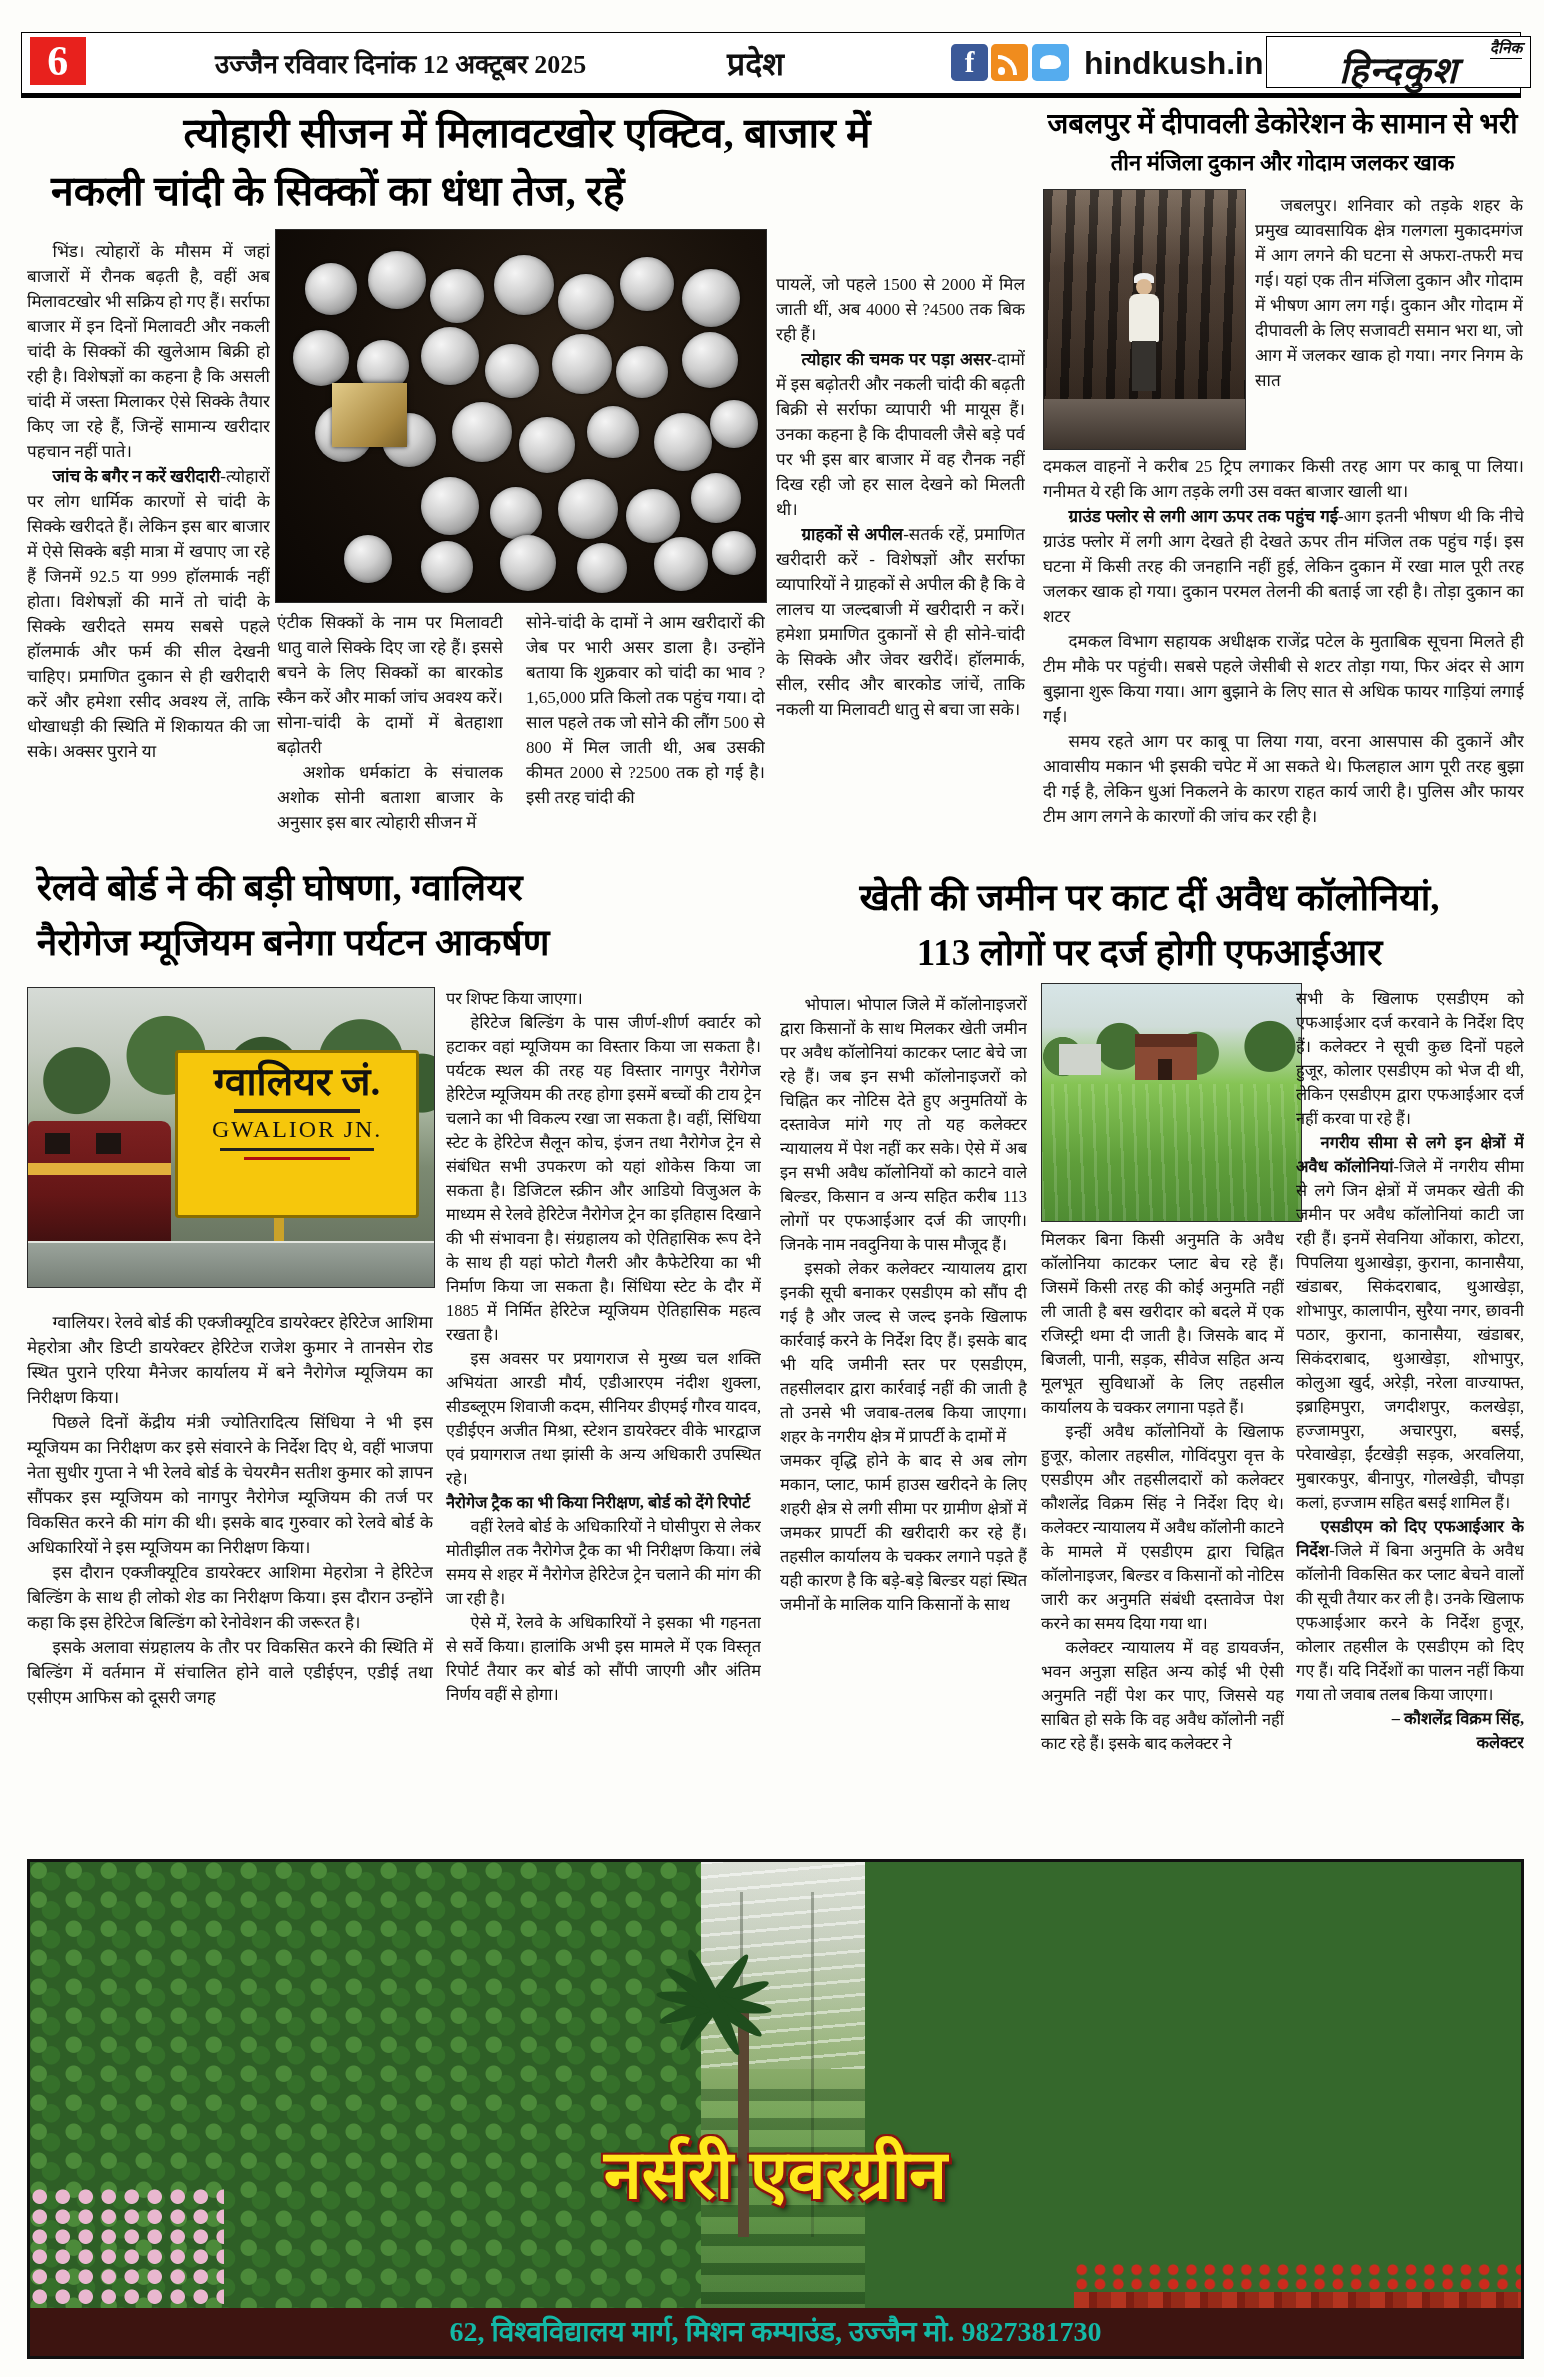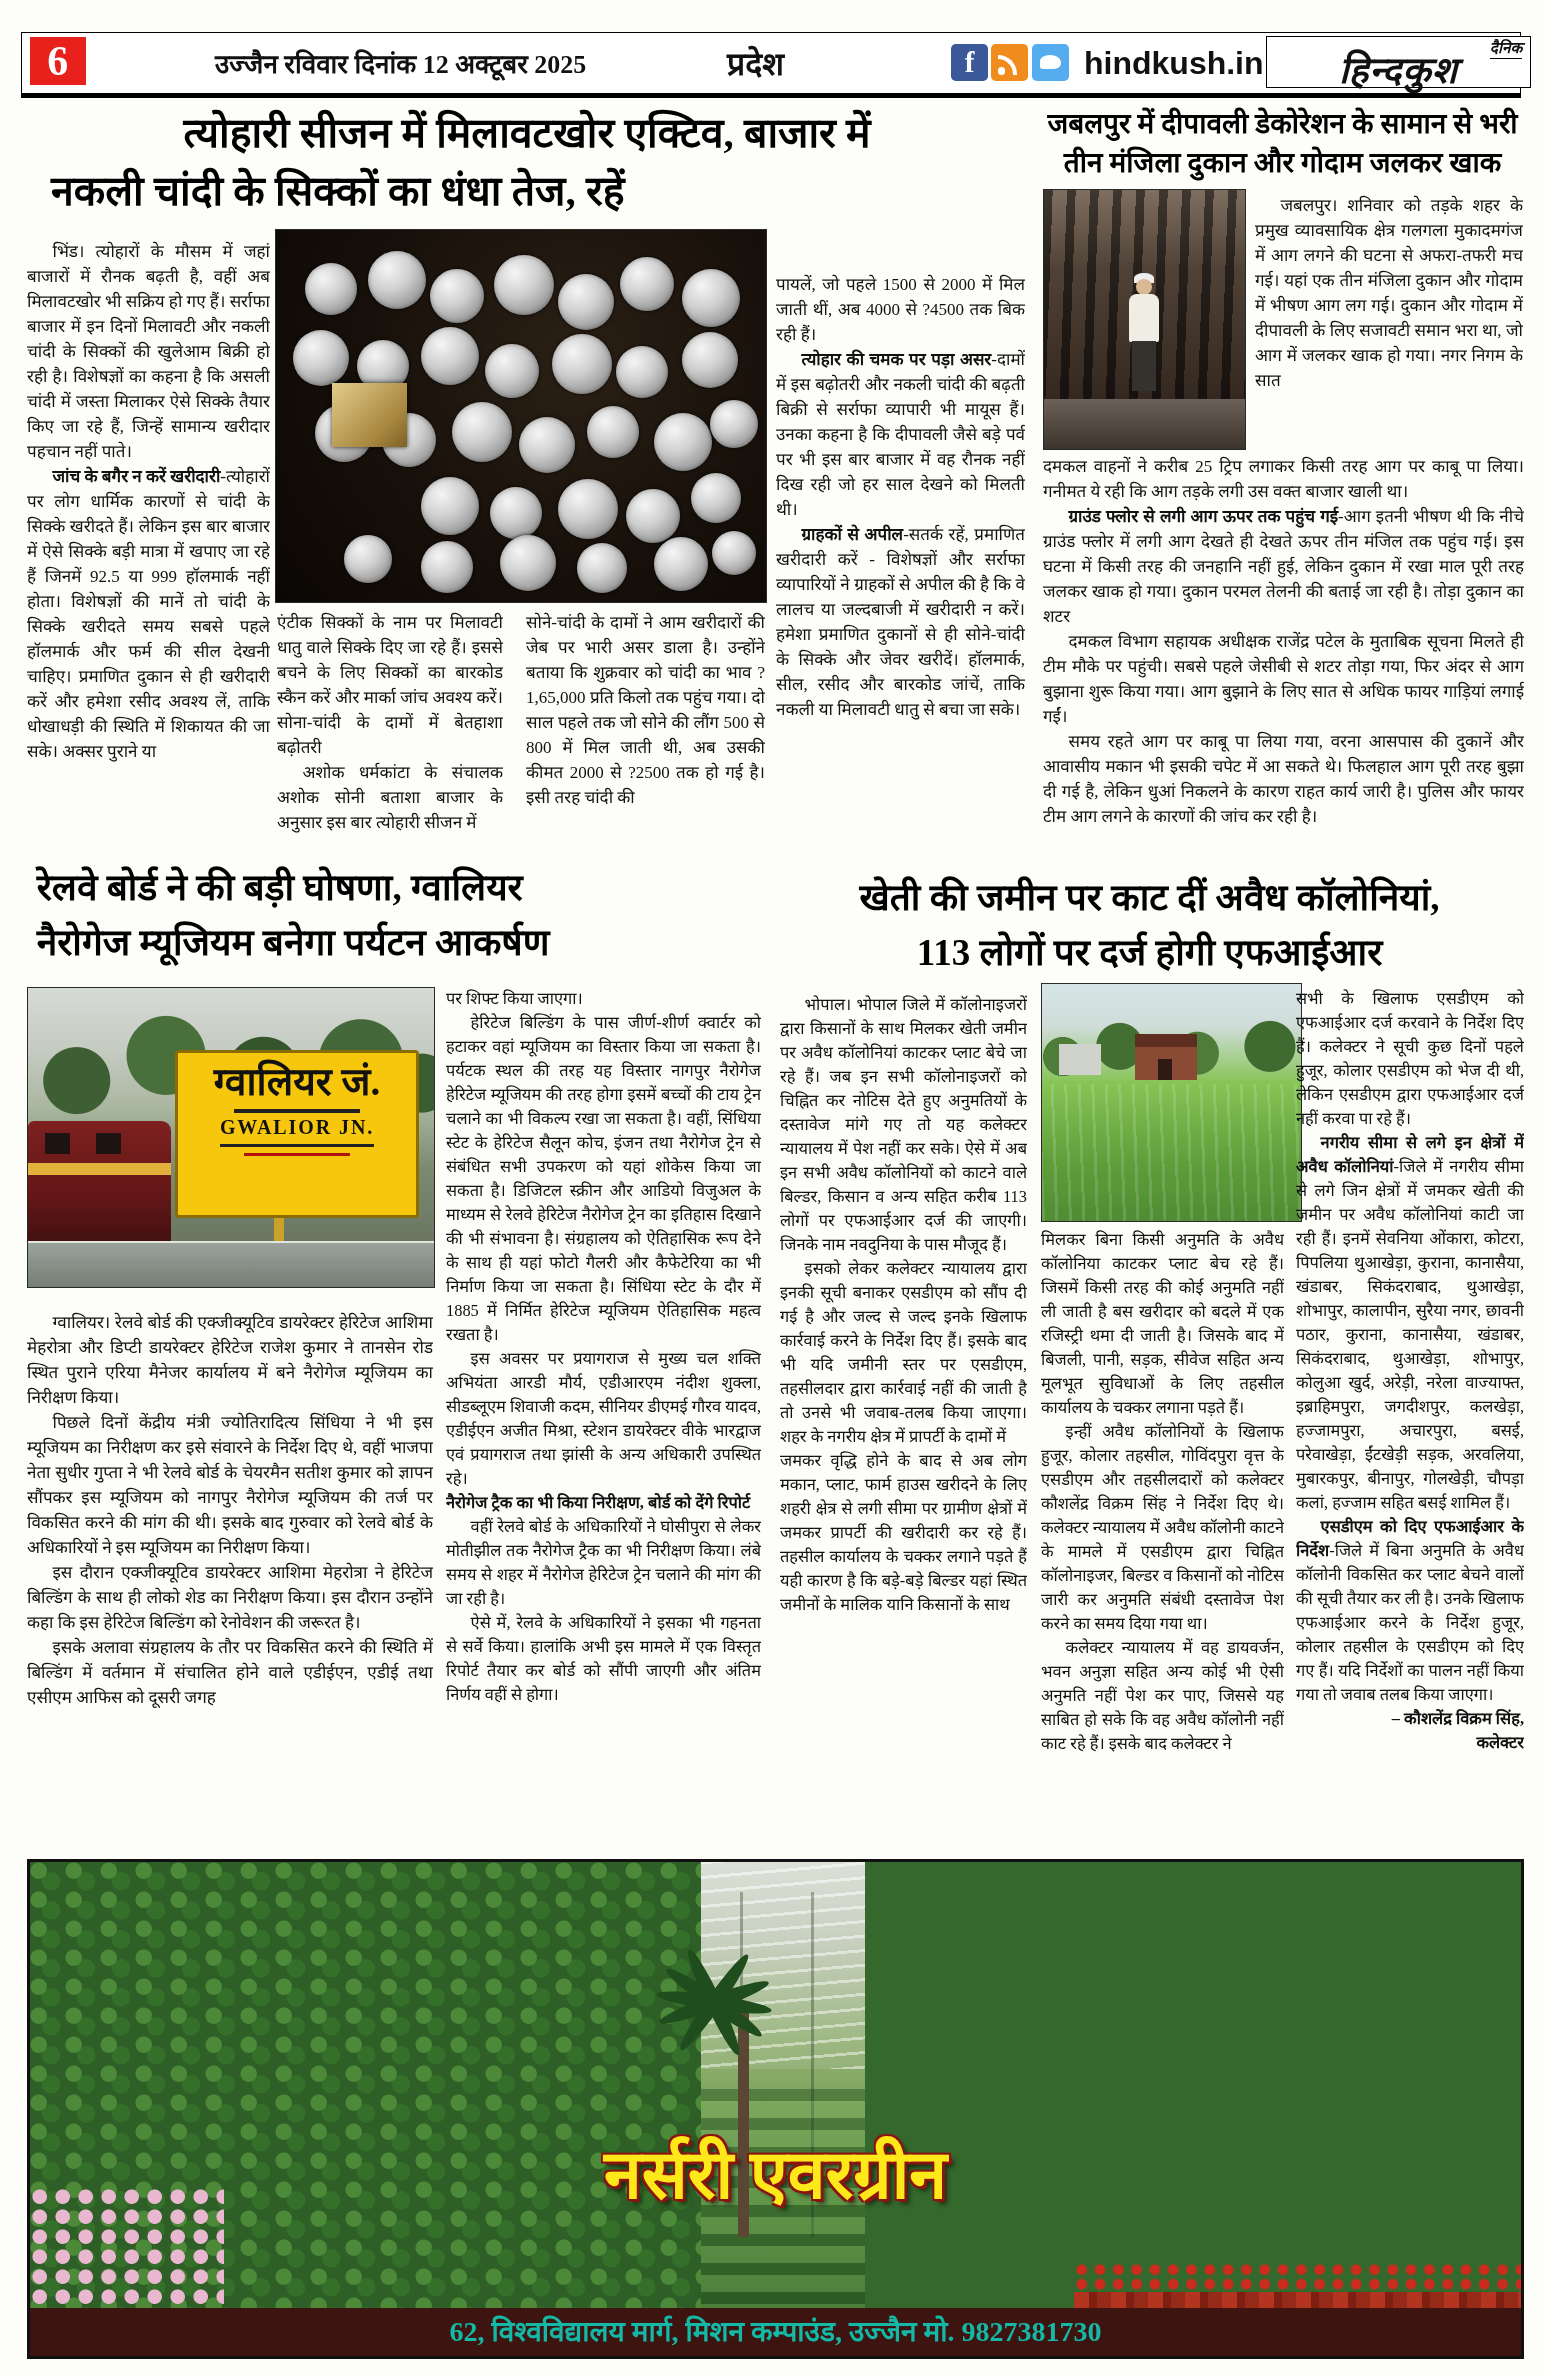--- a/index.html
+++ b/index.html
@@ -64,21 +64,21 @@
         background:linear-gradient(180deg,#9aa39b,#767f76);border-top:2.9px solid #e3e6e0;}
   #stationbox .train{position:absolute;left:0;top:133px;width:143px;height:124px;
         background:linear-gradient(180deg,#7d2020 0%,#641616 60%,#401010 100%);border-radius:5.8px 9.7px 0 0;}
   #stationbox .train .stripe{position:absolute;left:0;top:42px;width:100%;height:11.6px;background:#e2b13c;}
   #stationbox .train .win{position:absolute;top:11.6px;width:25px;height:21px;background:#1d1411;}
   #stationbox .pole{position:absolute;left:246px;top:224px;width:9.7px;height:39px;background:#caa22a;}
   #sign{position:absolute;left:147px;top:62px;width:238px;height:162px;background:#f6c70c;
         border:3.9px solid #8a6d00;border-radius:3.9px;text-align:center;}
   #sign .hi{font-size:39px;font-weight:700;line-height:46px;margin-top:5.8px;}
   #sign .bar{margin:3.9px auto;width:126px;height:3.9px;background:#222;}
-  #sign .en{font-size:20px;font-weight:700;letter-spacing:1.9px;}
+  #sign .en{font-size:24px;font-weight:400;letter-spacing:1.9px;}
   #sign .bar2{margin:4.8px auto 0;width:154px;height:2.9px;background:#222;}
   #sign .bar3{margin:5.8px auto 0;width:106px;height:2.9px;background:#b01010;}
   #fieldbox{background:linear-gradient(180deg,#d7e5e7 0%,#cfdcd8 18%,#86c455 42%,#5f9e3a 75%,#4f8c33 100%);}
   #fieldbox .rows{position:absolute;left:0;top:42%;width:100%;height:58%;
         background:repeating-linear-gradient(88deg,rgba(255,255,255,.14) 0 2.9px,transparent 2.9px 13.5px);}
   #fieldbox .trees{position:absolute;left:0;top:25px;width:100%;height:68px;
         background:radial-gradient(circle at 8% 70%,#4e7d3a 0 19.3px,transparent 20px),
                    radial-gradient(circle at 30% 55%,#446f33 0 23px,transparent 24px),
                    radial-gradient(circle at 60% 65%,#4e7d3a 0 21px,transparent 22px),
                    radial-gradient(circle at 88% 55%,#3f6a30 0 25px,transparent 26px);}
@@ -200,21 +200,21 @@
     <p>सोने-चांदी के दामों ने आम खरीदारों की जेब पर भारी असर डाला है। उन्होंने बताया कि शुक्रवार को चांदी का भाव ?1,65,000 प्रति किलो तक पहुंच गया। दो साल पहले तक जो सोने की लौंग 500 से 800 में मिल जाती थी, अब उसकी कीमत 2000 से ?2500 तक हो गई है। इसी तरह चांदी की</p>
   </div>
 
   <div class="abs col" style="left:776px;top:272px;width:249px;height:562px;">
     <p>पायलें, जो पहले 1500 से 2000 में मिल जाती थीं, अब 4000 से ?4500 तक बिक रही हैं।</p>
     <p class="ind"><b class="bold-sub">त्योहार की चमक पर पड़ा असर</b><span>-दामों में इस बढ़ोतरी और नकली चांदी की बढ़ती बिक्री से सर्राफा व्यापारी भी मायूस हैं। उनका कहना है कि दीपावली जैसे बड़े पर्व पर भी इस बार बाजार में वह रौनक नहीं दिख रही जो हर साल देखने को मिलती थी।</span></p>
     <p class="ind"><b class="bold-sub">ग्राहकों से अपील</b><span>-सतर्क रहें, प्रमाणित खरीदारी करें - विशेषज्ञों और सर्राफा व्यापारियों ने ग्राहकों से अपील की है कि वे लालच या जल्दबाजी में खरीदारी न करें। हमेशा प्रमाणित दुकानों से ही सोने-चांदी के सिक्के और जेवर खरीदें। हॉलमार्क, सील, रसीद और बारकोड जांचें, ताकि नकली या मिलावटी धातु से बचा जा सके।</span></p>
   </div>
 
   <div class="abs hl" style="left:1041px;top:104px;width:483px;font-size:28px;line-height:39px;">जबलपुर में दीपावली डेकोरेशन के सामान से भरी</div>
-  <div class="abs hl" style="left:1041px;top:143px;width:483px;font-size:28px;line-height:39px;">तीन मंजिला दुकान और गोदाम जलकर खाक</div>
+  <div class="abs hl" style="left:1041px;top:143px;width:483px;font-size:22px;line-height:39px;">तीन मंजिला दुकान और गोदाम जलकर खाक</div>
 
   <div id="firebox" class="abs photo" style="left:1043px;top:189px;width:201px;height:259px;">
     <div class="char"></div>
     <div class="person abs" style="left:85px;top:89px;width:30px;height:116px;">
       <span class="cap"></span>
         <span class="head"></span>
         <span class="shirt"></span>
         <span class="pants"></span>
     </div>
     <div class="rubble"></div>

